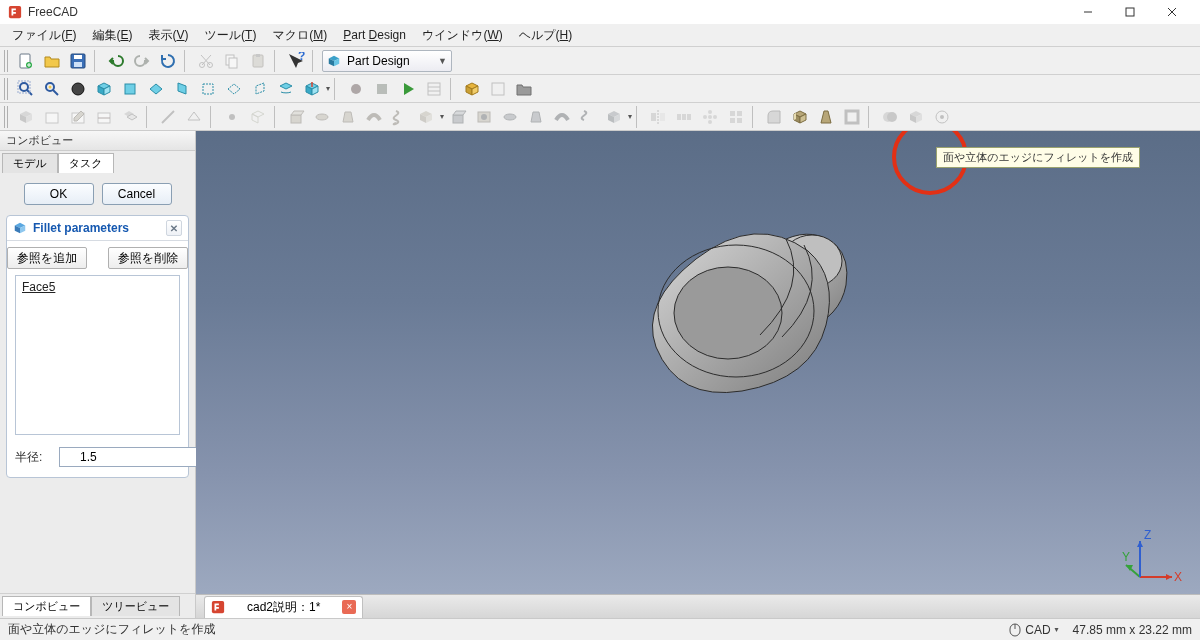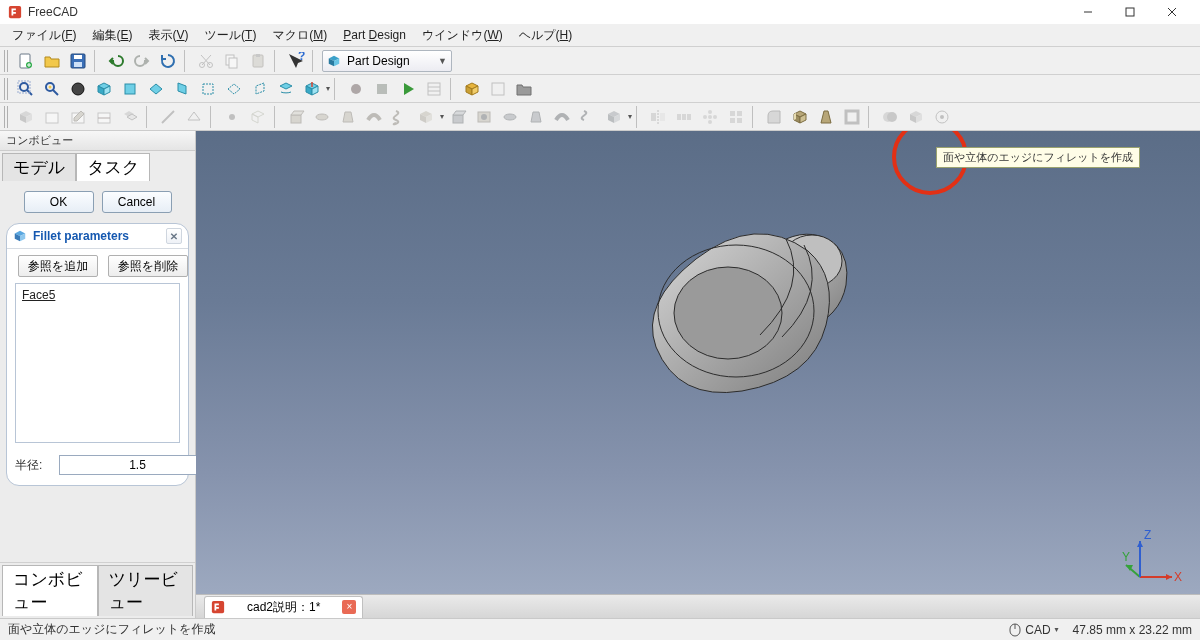--- a/index.html
+++ b/index.html
@@ -29,35 +29,35 @@
 .wb-selector .wbicon { width: 14px; height: 14px; }
 .wb-selector .arr { margin-left: auto; color: #555; font-size: 9px; }
 
 
 .main { flex: 1; display: flex; border-top: 1px solid #ccc; min-height: 0; }
 
 
 .left-col { width: 196px; display: flex; flex-direction: column; background: #f3f3f3; border-right: 1px solid #c9c9c9; }
 .panel-title { height: 20px; background: linear-gradient(#f7f7f7,#e5e5e5); color: #333; padding: 0 6px; display:flex; align-items:center; border-bottom:1px solid #ccc; font-size:11px;}
 .tabs { display: flex; gap:0; padding:2px 2px 0 2px; background:#ececec; }
-.tab { padding: 2px 10px; border:1px solid #b7b7b7; border-bottom:none; background:#e4e4e4; font-size:17px;}
+.tab { padding: 2px 10px; border:1px solid #b7b7b7; border-bottom:none; background:#e4e4e4; font-size:11px;}
 .tab.active { background:#fff; }
 .inner-panel { flex:1; background:#ececec; padding:6px; display:flex; flex-direction:column; gap:4px; }
 .center-btns { display:flex; gap:8px; justify-content:center; padding:4px 0 6px; }
 .btnw { min-width: 70px; height:22px; border:1px solid #8a9fb3; background:linear-gradient(#fbfdff,#e7eef6); border-radius:3px; display:flex; align-items:center; justify-content:center; cursor:default;}
-.card { background:#fff; border:1px solid #b8c5d6; border-radius:13px; }
+.card { background:#fff; border:1px solid #b8c5d6; border-radius:4px; }
 .card-head { display:flex; align-items:center; padding:4px 6px; color:#1558b0; font-weight:bold; border-bottom:1px solid #d6dbe2; gap:6px;}
 .card-head .cubelet { width:14px;height:14px;}
 .card-head .xp { margin-left:auto; color:#6a7887; width:16px;height:16px;border:1px solid #cfd6df;border-radius:2px;display:flex;align-items:center;justify-content:center;font-size:10px; background:linear-gradient(#fff,#eef1f6);}
-.refbuttons { display:flex; gap:10px; justify-content:flex-end; padding:6px 0;}
+.refbuttons { display:flex; gap:10px; justify-content:space-between; padding:6px 0;}
 .refbtn { min-width:80px; height:22px; border:1px solid #b0b0b0; background:linear-gradient(#fff,#ededed); border-radius:2px; display:flex; align-items:center;justify-content:center;}
 .listbox { margin:0 8px 8px 8px; border:1px solid #b8c5d6; height:160px; background:#fff; padding:4px 6px; font-size:11px; color:#222;text-decoration:underline;}
 .radius-row { display:flex; align-items:center; gap:4px; padding:4px 8px 10px 8px; }
 .radius-row .lbl { min-width:40px; color:#333; }
-.radius-row input { flex:0 0 50px; height:20px; border:1px solid #9aaabf; text-align:center; padding:0 0;}
+.radius-row input { flex:0 0 50px; height:20px; border:1px solid #9aaabf; text-align:left; padding:0 20px;}
 .unitsel { display:flex;align-items:center;border:1px solid #9aaabf;height:20px;padding:0 4px;gap:4px;background:#fff;}
 .drop-mini{ width:14px;height:18px;border:1px solid #9aaabf;background:linear-gradient(#fff,#e9eef6);display:flex;align-items:center;justify-content:center;font-size:8px;color:#476;}
 .bottom-tabs { display:flex; padding:2px; background:#ececec; border-top:1px solid #d0d0d0;}
 
 
 .viewport { flex:1; position:relative; background: linear-gradient(#5b6d87 0%, #6a7b96 35%, #8693ad 70%, #a1adc3 100%); overflow:hidden;}
 .red-circle { position:absolute; width:76px;height:76px;border:4px solid #e23015;border-radius:50%; left:696px; top:-12px; z-index:10; pointer-events:none;}
 .tooltip-y { position:absolute; left:740px; top:16px; background:#fffde7; border:1px solid #9aa26e; padding:2px 6px; font-size:11px; color:#333; z-index:11;}
 .triad { position:absolute; right:18px; bottom:28px; }
 .model { position:absolute; left:440px; top:60px; }

